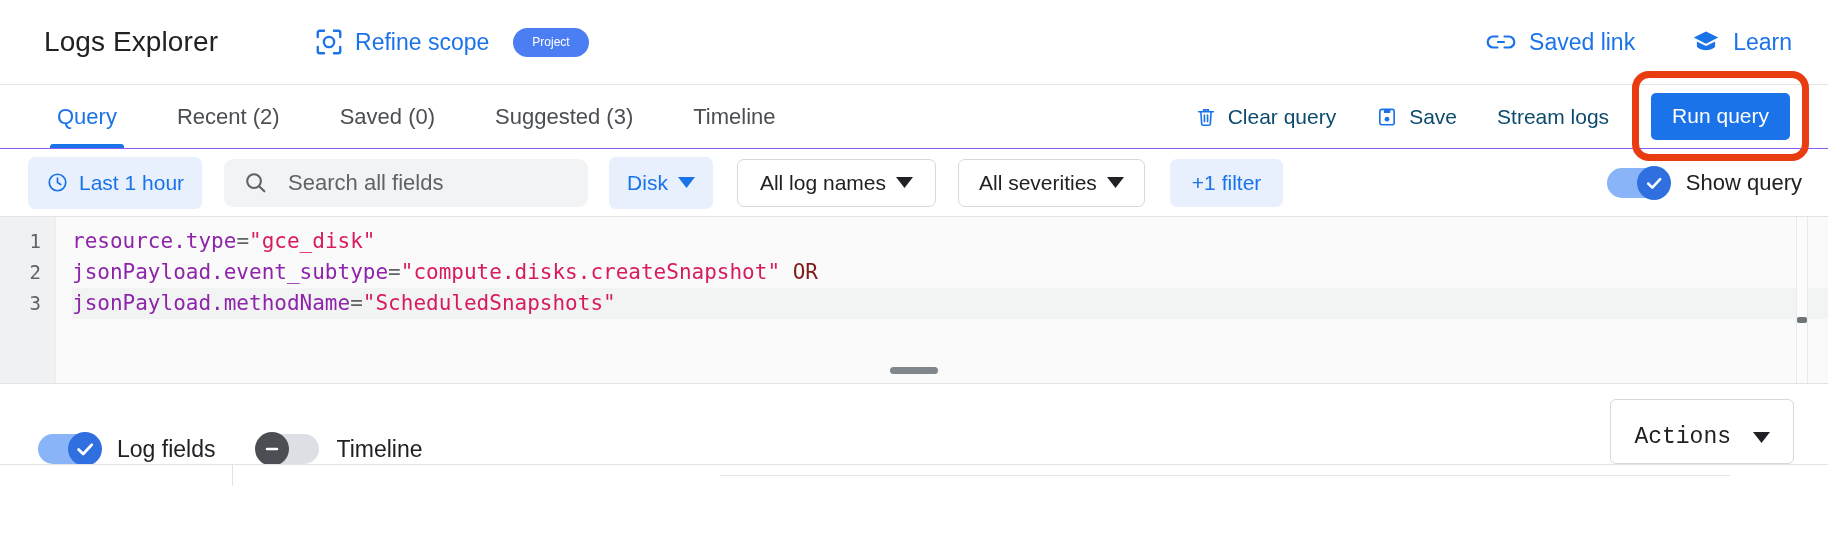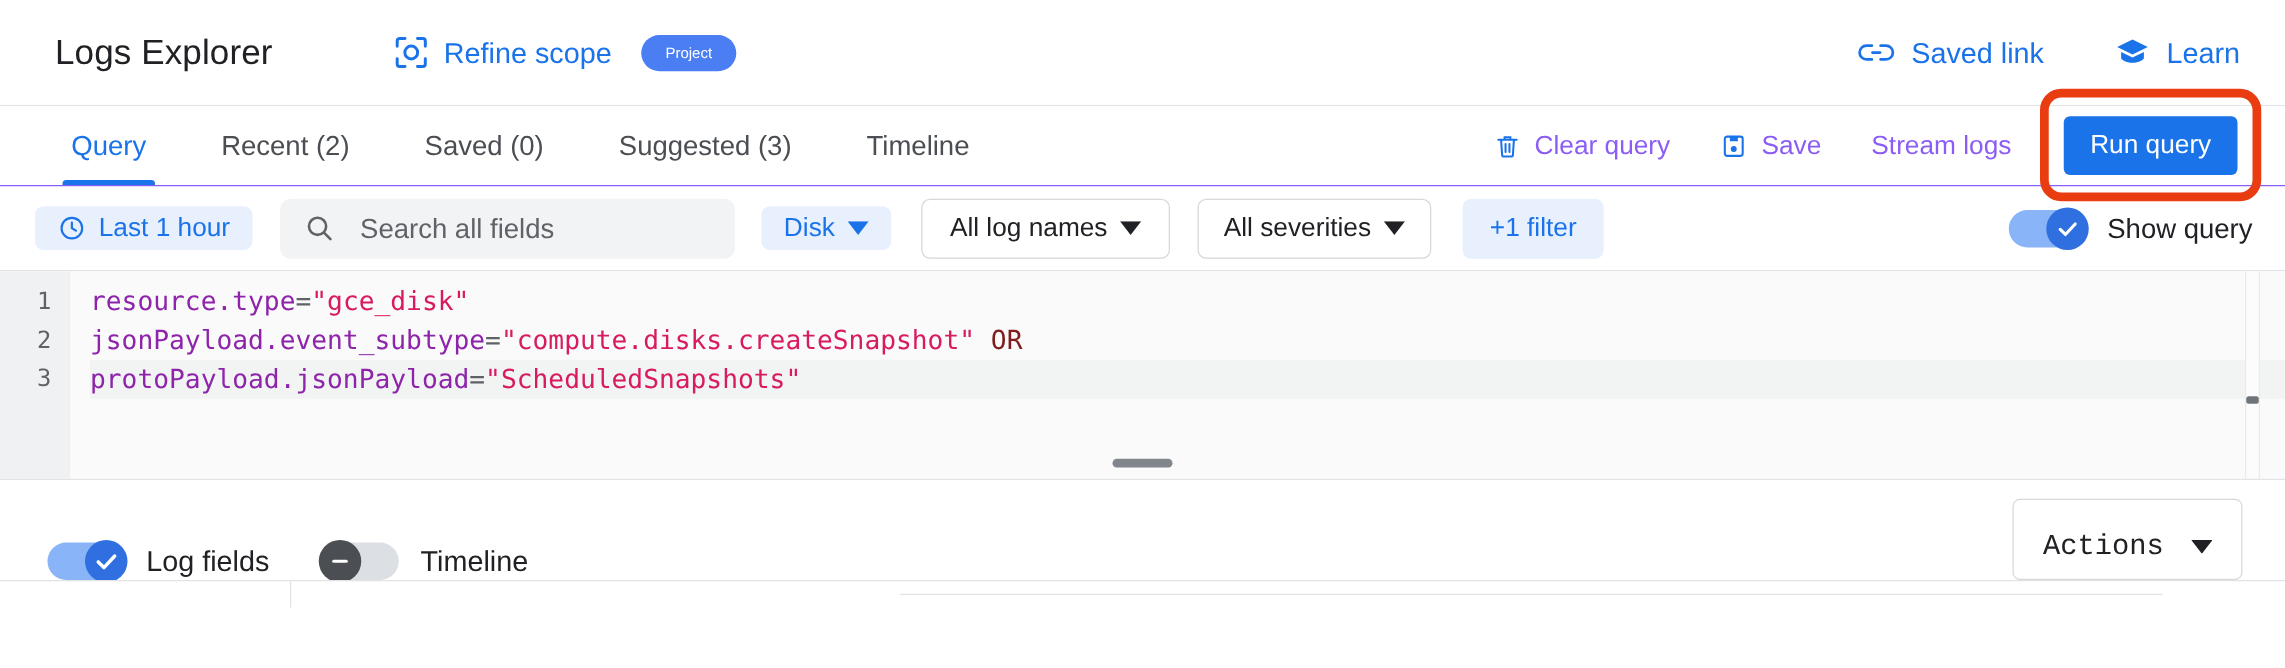--- a/index.html
+++ b/index.html
@@ -106,21 +106,21 @@
   .tabbar-right {
     margin-left: auto;
     display: flex;
     align-items: center;
     gap: 0;
   }
   .tb-action {
     display: flex;
     align-items: center;
     gap: 11px;
-    color: #8b5cf6;
+    color: #0c4a6e;
     font-size: 21px;
     padding: 0 20px;
     cursor: pointer;
     white-space: nowrap;
   }
   .run-wrap {
     position: relative;
     display: flex;
     align-items: center;
     margin-left: 22px;
@@ -151,21 +151,21 @@
     display: flex;
     align-items: center;
     padding: 0 26px 0 28px;
     background: #fff;
     border-bottom: 1px solid #e3e3e5;
   }
   .chip {
     display: flex;
     align-items: center;
     gap: 10px;
-    height: 35px;
+    height: 52px;
     border-radius: 7px;
     padding: 0 18px;
     font-size: 21px;
     cursor: pointer;
     white-space: nowrap;
   }
   .chip-tonal { background: #e8f0fe; color: #1a73e8; }
   .chip-outline { border: 1px solid #d6d8dc; color: #202124; background: #fff; }
   .search-box {
     display: flex;
@@ -514,21 +514,21 @@
 
   <div class="editor">
     <div class="gutter">
       <div>1</div>
       <div>2</div>
       <div>3</div>
     </div>
     <div class="code">
       <div class="code-line"><span class="tok-field">resource.type</span><span class="tok-op">=</span><span class="tok-str">"gce_disk"</span></div>
       <div class="code-line"><span class="tok-field">jsonPayload.event_subtype</span><span class="tok-op">=</span><span class="tok-str">"compute.disks.createSnapshot"</span><span class="tok-kw"> OR</span></div>
-      <div class="code-line hl"><span class="tok-field">protoPayload.jsonPayload</span><span class="tok-op">=</span><span class="tok-str">"ScheduledSnapshots"</span></div>
+      <div class="code-line hl"><span class="tok-field">jsonPayload.methodName</span><span class="tok-op">=</span><span class="tok-str">"ScheduledSnapshots"</span></div>
     </div>
     <div class="editor-scroll-track"></div>
     <div class="editor-scroll-thumb"></div>
     <div class="drag-handle"></div>
   </div>
 
   <div class="bottombar">
     <div class="bb-toggle-group">
       <div class="toggle on">
         <div class="knob">

